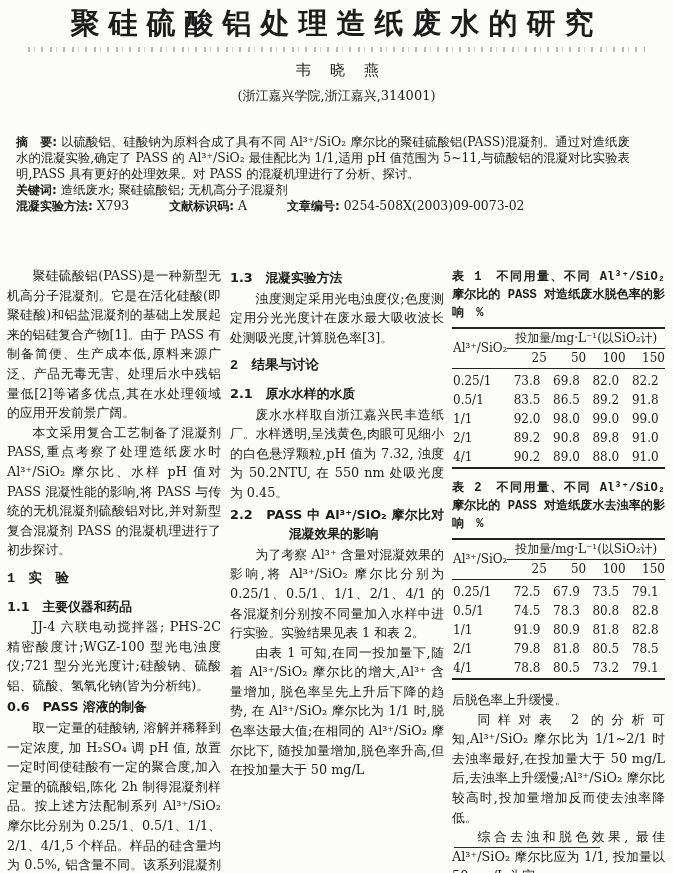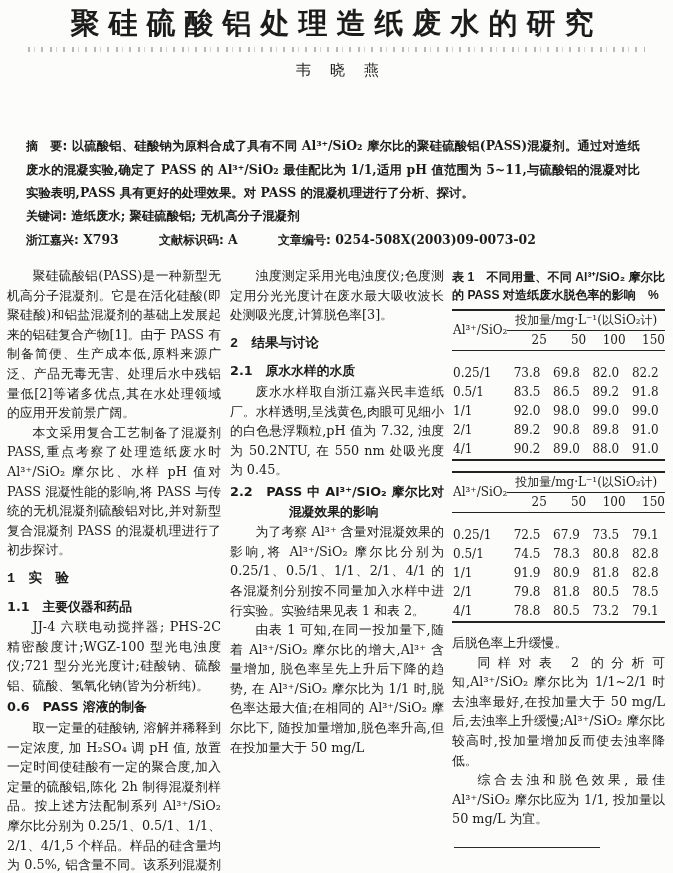--- a/index.html
+++ b/index.html
@@ -33,22 +33,22 @@
   .author{
     position:absolute;top:61px;left:4px;right:0;
     text-align:center;font-size:15px;letter-spacing:2px;
   }
   .affil{
     position:absolute;top:87px;left:0;right:0;
     text-align:center;font-size:13px;
   }
   
   .front{
-    position:absolute;top:134px;left:26px;width:614px;
-    font-size:12.4px;line-height:23px;text-align:justify;font-weight:bold;
+    position:absolute;top:134px;left:16px;width:614px;
+    font-size:12.4px;line-height:16px;text-align:justify;
   }
   .front b{font-family:"DejaVu Sans","Liberation Sans",sans-serif;font-size:12px;}
   .front .kw{margin-top:1px;}
   .front .meta{margin-top:1px;}
   .front .meta .mitem{display:inline-block;margin-right:36px;}
   
   .col{
     position:absolute;top:266px;
     font-size:12.8px;line-height:19.6px;
     text-align:justify;
@@ -65,76 +65,78 @@
   }
   .h-sub{
     font-weight:bold;font-size:12.8px;
     font-family:"DejaVu Sans","Liberation Sans",sans-serif;
     margin:2px 0 1px;text-indent:0;
   }
   .h-sub.hang{padding-left:4.6em;text-indent:-4.6em;}
   
   .tcap{
     font-weight:bold;font-size:12.1px;line-height:18px;
-    font-family:Liberation Sans, sans-serif;
+    font-family:Liberation Mono, monospace;
     margin:2px 0 5px;text-align:justify;
   }
   table.datatable{
     width:100%;border-collapse:collapse;
     font-size:12px;line-height:15px;
     border-top:2px solid #222;border-bottom:2px solid #222;
     margin:0 0 10px;
   }
   table.datatable th,table.datatable td{
     font-weight:normal;padding:2px 0;text-align:center;
   }
   table.datatable th.stub{
     width:25%;text-align:right;padding-left:1px;
     border-bottom:1px solid #222;
   }
   table.datatable th.group{border-bottom:1px solid #222;}
   table.datatable tr.subhead th{border-bottom:1px solid #222;text-align:right;}
   table.datatable td.rowlabel{text-align:left;padding-left:1px;}
-  table.datatable tbody tr:first-child td{padding-top:15px;}
+  table.datatable tbody tr:first-child td{padding-top:5px;}
   
   .footnote-rule{
     position:absolute;left:454px;top:847px;width:146px;
     border-top:1.5px solid #2a2a2a;
   }
 </style>
 </head>
 <body>
 
 <div class="page">
 
   <div class="title">聚硅硫酸铝处理造纸废水的研究</div>
   <div class="noise-strip"></div>
   <div class="author">韦　晓　燕</div>
+  <div class="affil">(浙江嘉兴学院,浙江嘉兴,314001)</div>
 
   <div class="front">
     <p style="margin:0"><b>摘　要:</b> <span>以硫酸铝、硅酸钠为原料合成了具有不同 Al³⁺/SiO₂ 摩尔比的聚硅硫酸铝(PASS)混凝剂。通过对造纸废水的混凝实验,确定了 PASS 的 Al³⁺/SiO₂ 最佳配比为 1/1,适用 pH 值范围为 5~11,与硫酸铝的混凝对比实验表明,PASS 具有更好的处理效果。对 PASS 的混凝机理进行了分析、探讨。</span></p>
     <p class="kw" style="margin:0"><b>关键词:</b> <span>造纸废水; 聚硅硫酸铝; 无机高分子混凝剂</span></p>
     <p class="meta" style="margin:0">
-      <span class="mitem"><b>浙江嘉兴:</b> <span>X793</span></span>
+      <span class="mitem"><b>混凝实验方法:</b> <span>X793</span></span>
       <span class="mitem"><b>文献标识码:</b> <span>A</span></span>
       <span class="mitem" style="margin-right:0"><b>文章编号:</b> <span>0254-508X(2003)09-0073-02</span></span>
     </p>
   </div>
 
   <div class="col col1">
     <p>聚硅硫酸铝(PASS)是一种新型无机高分子混凝剂。它是在活化硅酸(即聚硅酸)和铝盐混凝剂的基础上发展起来的铝硅复合产物[1]。由于 PASS 有制备简便、生产成本低,原料来源广泛、产品无毒无害、处理后水中残铝量低[2]等诸多优点,其在水处理领域的应用开发前景广阔。</p>
     <p>本文采用复合工艺制备了混凝剂 PASS,重点考察了处理造纸废水时 Al³⁺/SiO₂ 摩尔比、水样 pH 值对 PASS 混凝性能的影响,将 PASS 与传统的无机混凝剂硫酸铝对比,并对新型复合混凝剂 PASS 的混凝机理进行了初步探讨。</p>
     <div class="h-sec">1　实　验</div>
     <div class="h-sub">1.1　主要仪器和药品</div>
     <p>JJ-4 六联电动搅拌器; PHS-2C 精密酸度计;WGZ-100 型光电浊度仪;721 型分光光度计;硅酸钠、硫酸铝、硫酸、氢氧化钠(皆为分析纯)。</p>
     <div class="h-sub">0.6　PASS 溶液的制备</div>
     <p>取一定量的硅酸钠, 溶解并稀释到一定浓度, 加 H₂SO₄ 调 pH 值, 放置一定时间使硅酸有一定的聚合度,加入定量的硫酸铝,陈化 2h 制得混凝剂样品。按上述方法配制系列 Al³⁺/SiO₂ 摩尔比分别为 0.25/1、0.5/1、1/1、2/1、4/1,5 个样品。样品的硅含量均为 0.5%, 铝含量不同。该系列混凝剂均为无色透明溶液。</p>
   </div>
 
   <div class="col col2">
+    <div class="h-sub">1.3　混凝实验方法</div>
     <p>浊度测定采用光电浊度仪;色度测定用分光光度计在废水最大吸收波长处测吸光度,计算脱色率[3]。</p>
     <div class="h-sec">2　结果与讨论</div>
     <div class="h-sub">2.1　原水水样的水质</div>
     <p>废水水样取自浙江嘉兴民丰造纸厂。水样透明,呈浅黄色,肉眼可见细小的白色悬浮颗粒,pH 值为 7.32, 浊度为 50.2NTU, 在 550 nm 处吸光度为 0.45。</p>
     <div class="h-sub hang">2.2　PASS 中 Al³⁺/SiO₂ 摩尔比对混凝效果的影响</div>
     <p>为了考察 Al³⁺ 含量对混凝效果的影响,将 Al³⁺/SiO₂ 摩尔比分别为 0.25/1、0.5/1、1/1、2/1、4/1 的各混凝剂分别按不同量加入水样中进行实验。实验结果见表 1 和表 2。</p>
     <p>由表 1 可知,在同一投加量下,随着 Al³⁺/SiO₂ 摩尔比的增大,Al³⁺ 含量增加, 脱色率呈先上升后下降的趋势, 在 Al³⁺/SiO₂ 摩尔比为 1/1 时,脱色率达最大值;在相同的 Al³⁺/SiO₂ 摩尔比下, 随投加量增加,脱色率升高,但在投加量大于 50 mg/L</p>
   </div>
 
   <div class="col col3">
@@ -184,20 +186,21 @@
         <tr>
           <td class="rowlabel">4/1</td>
           <td>90.2</td>
           <td>89.0</td>
           <td>88.0</td>
           <td>91.0</td>
         </tr>
       </tbody>
     </table>
 
+    <div class="tcap">表 2　不同用量、不同 Al³⁺/SiO₂ 摩尔比的 PASS 对造纸废水去浊率的影响　%</div>
     <table class="datatable">
       <thead>
         <tr>
           <th class="stub" rowspan="2">Al³⁺/SiO₂</th>
           <th class="group" colspan="4">投加量/mg·L⁻¹(以SiO₂计)</th>
         </tr>
         <tr class="subhead">
           <th>25</th>
           <th>50</th>
           <th>100</th>

